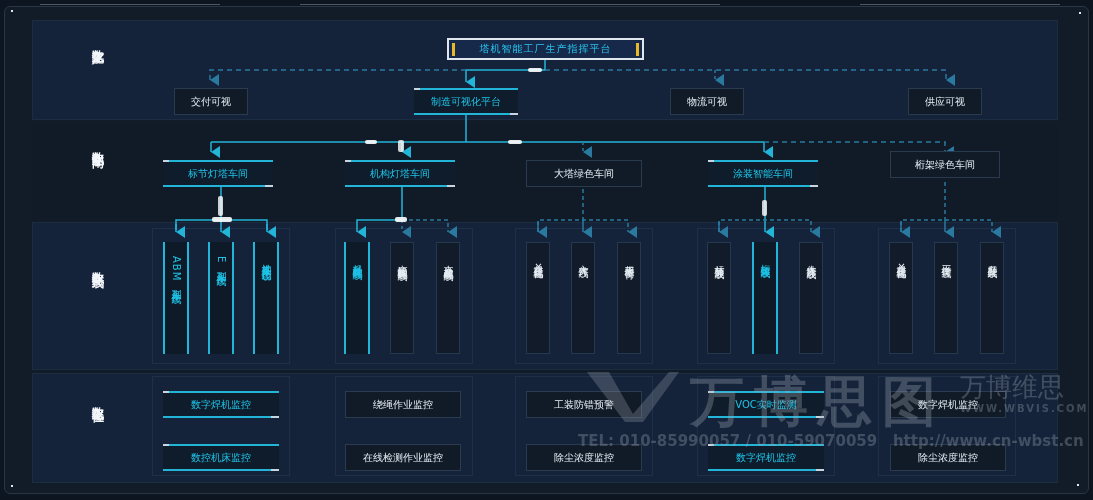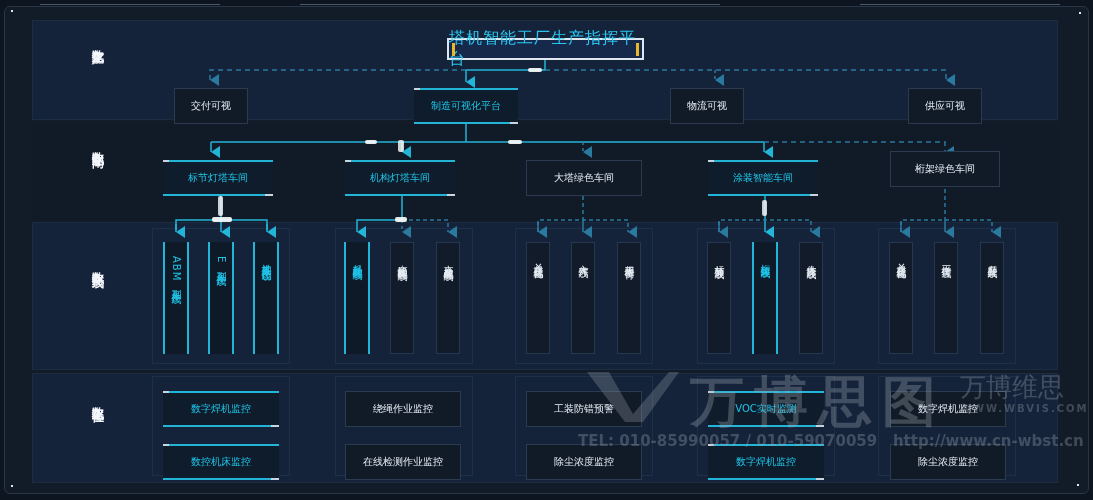--- a/index.html
+++ b/index.html
@@ -15,30 +15,30 @@
   .band.b1 { top: 20px; height: 100px; background: #15233a; }
   .band.b2 { top: 123px; height: 97px; background: #111a27; border-color: #111a27; }
   .band.b3 { top: 222px; height: 148px; background: #14223a; }
   .band.b4 { top: 373px; height: 110px; background: #14223a; }
 
   .row-label { position: absolute; left: 80px; width: 24px; font-size: 12px; font-weight: bold;
     color: #f3f6fa; line-height: 13px; text-align: center; writing-mode: vertical-rl; letter-spacing: 1px; }
 
   .grp { position: absolute; border: 1px solid #1e3048; }
 
-  .node { position: absolute; height: 36px; font-size: 10px; display: flex; align-items: center;
+  .node { position: absolute; height: 27px; font-size: 10px; display: flex; align-items: center;
     justify-content: center; color: #e6edf4; border: 1px solid #2a3b50; background: #111b28; }
   .node.active { color: #1ec4e8; border: none; background: #0f1c2b;
     border-top: 2px solid #22b5d8; border-bottom: 2px solid #22b5d8; }
   .node.active::before, .node.active::after { content: ""; position: absolute; right: 0; width: 8px; height: 2px; background: #c8d4de; }
   .node.active::before { top: -2px; left: 0; width: 6px; }
   .node.active::after { bottom: -2px; }
 
   .title-node { position: absolute; left: 447px; top: 38px; width: 197px; height: 22px;
-    border: 2px solid #dfe6ee; background: #16294a; color: #29c6f0; font-size: 16px;
+    border: 2px solid #dfe6ee; background: #16294a; color: #29c6f0; font-size: 10px;
     display: flex; align-items: center; justify-content: center; letter-spacing: 1px; }
   .title-node .bar { position: absolute; top: 3px; width: 3px; height: 13px; background: #e6b82a; }
 
   .vnode { position: absolute; top: 242px; width: 24px; height: 112px; border: 1px solid #263850;
     background: #111b29; display: flex; justify-content: center; padding-top: 14px; }
   .vnode span { writing-mode: vertical-rl; font-size: 10px; line-height: 12px; color: #e6edf4; letter-spacing: 1px; }
   .vnode.active { border: none; border-left: 2px solid #22b5d8; border-right: 2px solid #22b5d8; background: #0f1a28; width: 26px; }
   .vnode.active span { color: #1ec4e8; }
 
   svg.links { position: absolute; left: 0; top: 0; }

